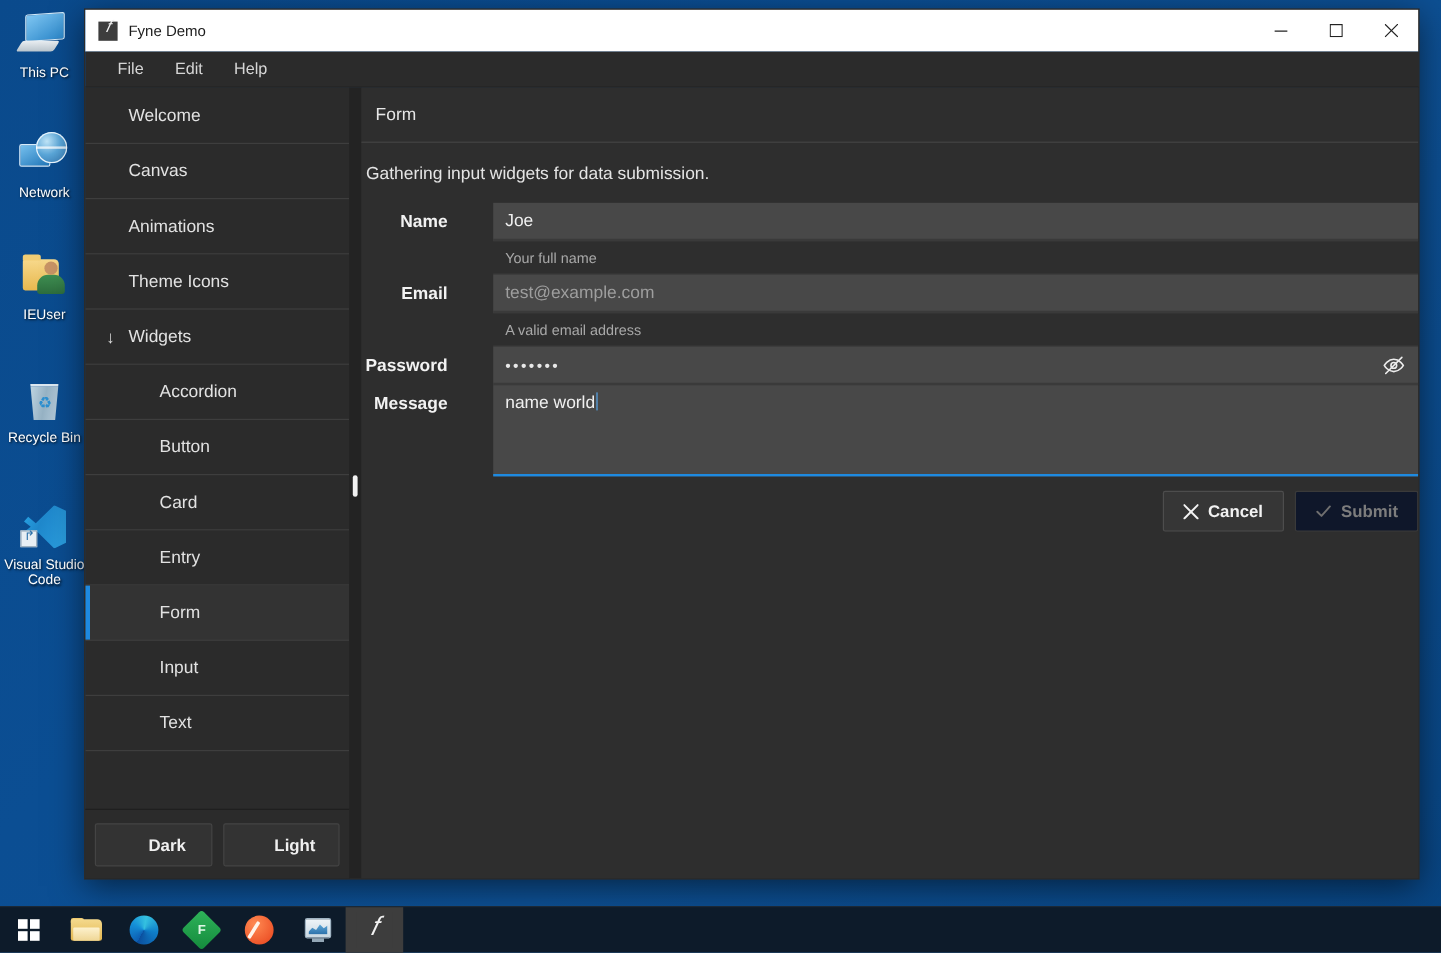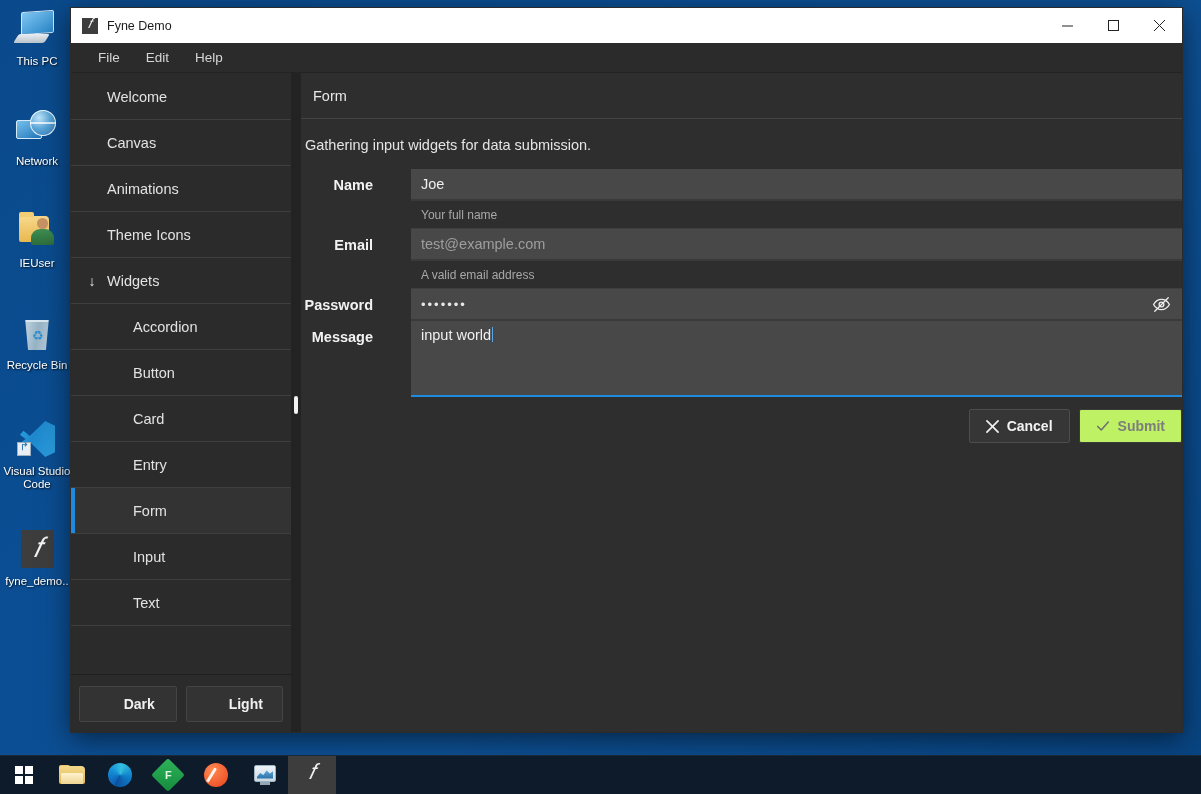--- a/index.html
+++ b/index.html
@@ -207,21 +207,21 @@
   #form-actions {
     display: flex; justify-content: flex-end; gap: 9px;
     padding: 12px 0 0 0;
   }
   .act-btn {
     height: 34px; min-width: 96px; padding: 0 16px; border-radius: 2px;
     display: flex; align-items: center; justify-content: center; gap: 8px;
     font-size: 14px; font-weight: bold;
   }
   .act-btn.cancel { background: #363636; border: 1px solid #4d4d4d; color: #f2f2f2; }
-  .act-btn.submit { background: #bef264; border: 1px solid #3a3a3a; color: #7d7d7d; }
+  .act-btn.submit { background: #0f172a; border: 1px solid #3a3a3a; color: #7d7d7d; }
 
   
   #taskbar {
     position: absolute; left: 0; bottom: 0; width: 1201px; height: 39px;
     background: #0d1b2a; display: flex; align-items: center; z-index: 20;
     border-top: 1px solid rgba(255,255,255,.06);
   }
   .tb-item {
     width: 48px; height: 39px; display: flex; align-items: center; justify-content: center;
     position: relative;
@@ -298,26 +298,20 @@
   </div>
 
   <div class="desktop-icon" style="top:418px">
     <div class="glyph ico-vsc">
       <div class="v"></div>
         <div class="sc"></div>
     </div>
     <div class="dlabel">Visual Studio Code</div>
   </div>
 
-  <div class="desktop-icon" style="top:528px">
-    <div class="glyph ico-fyne">
-      <div class="sq"></div>
-    </div>
-    <div class="dlabel">fyne_demo..</div>
-  </div>
 </div>
 
 <div id="app-window">
 
   <div id="titlebar">
     <div class="t-icon"></div>
     <div class="t-text">Fyne Demo</div>
     <div class="win-btn">
       <svg width="11" height="11" viewBox="0 0 11 11">
         <line x1="0" y1="6" x2="11" y2="6" stroke="#222" stroke-width="1"></line>
@@ -445,21 +439,21 @@
                     <line x1="3.5" y1="20.5" x2="20.5" y2="3.5"></line>
                   </svg>
                 </span>
               </div>
             </div>
           </div>
 
           <div class="form-row">
             <div class="form-label" style="align-items:flex-start; padding-top:8px;">Message</div>
             <div class="fld-wrap">
-              <div class="ta"><span>input world</span><span class="caret"></span></div>
+              <div class="ta"><span>name world</span><span class="caret"></span></div>
             </div>
           </div>
 
           <div id="form-actions">
             <div class="act-btn cancel">
               <svg width="13" height="13" viewBox="0 0 14 14" stroke="#f2f2f2" stroke-width="1.8" stroke-linecap="round">
                 <line x1="1" y1="1" x2="13" y2="13"></line>
                   <line x1="13" y1="1" x2="1" y2="13"></line>
               </svg>
               <span>Cancel</span>

